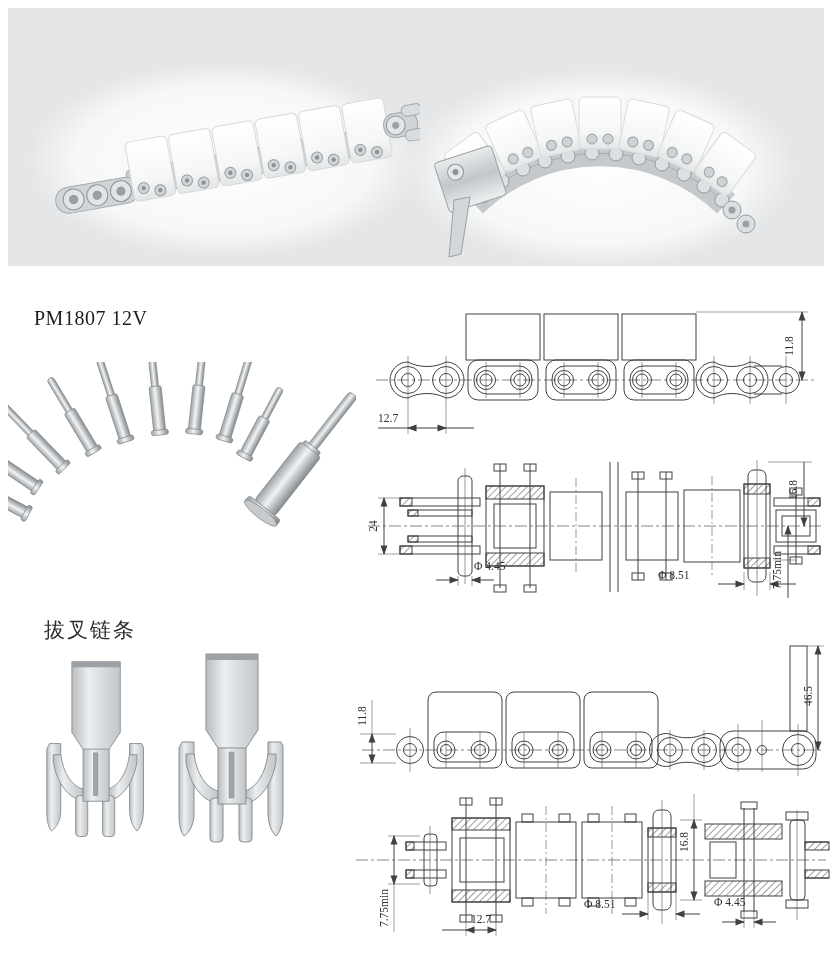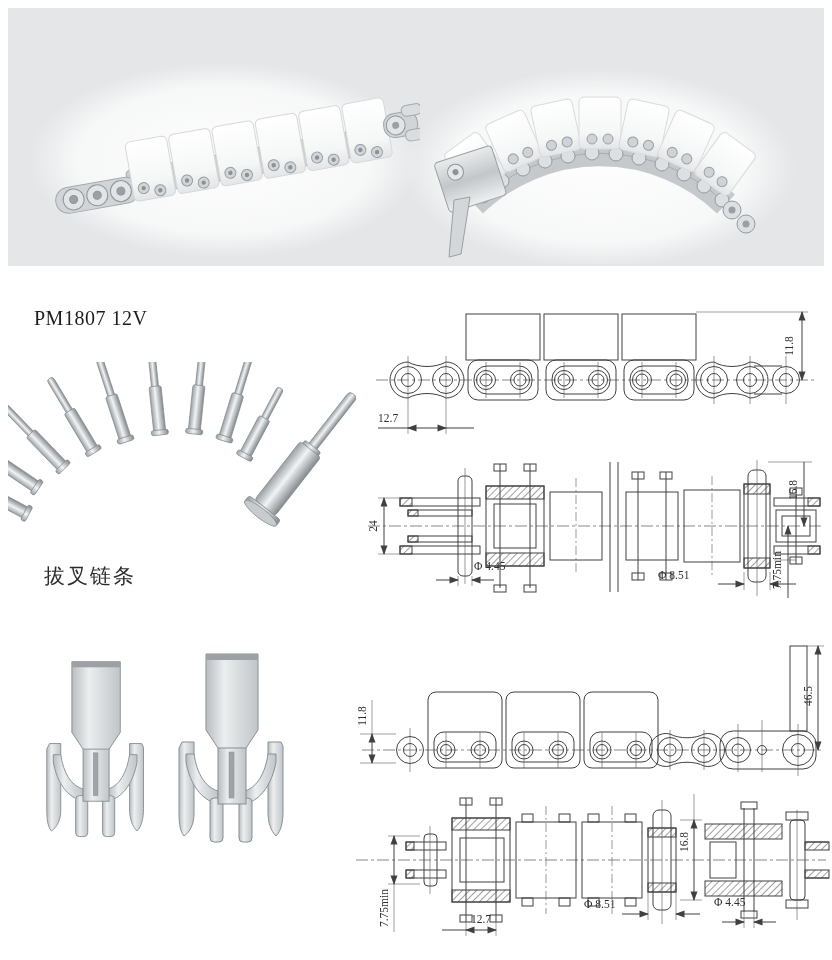--- a/index.html
+++ b/index.html
@@ -420,21 +420,21 @@
       <line x1="428" y1="78" x2="428" y2="150" marker-start="url(#arr)"></line>
     </g>
   </g>
   <text class="dim" transform="translate(17,78) rotate(-90)" text-anchor="middle">24</text>
   <text class="dim" x="114" y="122">Φ 4.45</text>
   <text class="dim" x="298" y="131">Φ 8.51</text>
   <text class="dim" transform="translate(437,42) rotate(-90)" text-anchor="middle">16.8</text>
   <text class="dim" transform="translate(421,122) rotate(-90)" text-anchor="middle">7.75min</text>
 </svg>
 
-<div class="abs title-sans" style="left:44px;top:562px">拔叉链条</div>
+<div class="abs title-sans" style="left:44px;top:616px">拔叉链条</div>
 
 <svg class="abs" style="left:30px;top:646px" width="282" height="208" viewBox="0 0 282 208">
   <ellipse cx="140" cy="104" rx="138" ry="100" fill="url(#halo)"></ellipse>
   <g transform="translate(14,12) scale(0.93)" fill="url(#gFork)" stroke="#898f93" stroke-width="1">
     <path d="M6,92 L18,92 L18,164 C18,174 14,182 8,186 C3,180 3,170 3,160 L3,98 Z"></path>
     <path d="M92,92 L105,92 L107,96 L107,162 C107,172 105,181 100,186 C95,181 92,173 92,162 Z"></path>
     <path d="M18,104 C21,124 29,137 42,141 L42,154 C25,150 14,134 10,112 L10,104 Z"></path>
     <path d="M92,104 C89,124 81,137 69,141 L69,154 C85,150 96,134 100,112 L100,104 Z"></path>
     <rect x="34" y="148" width="13" height="44" rx="4"></rect>
     <rect x="63" y="148" width="13" height="44" rx="4"></rect>

